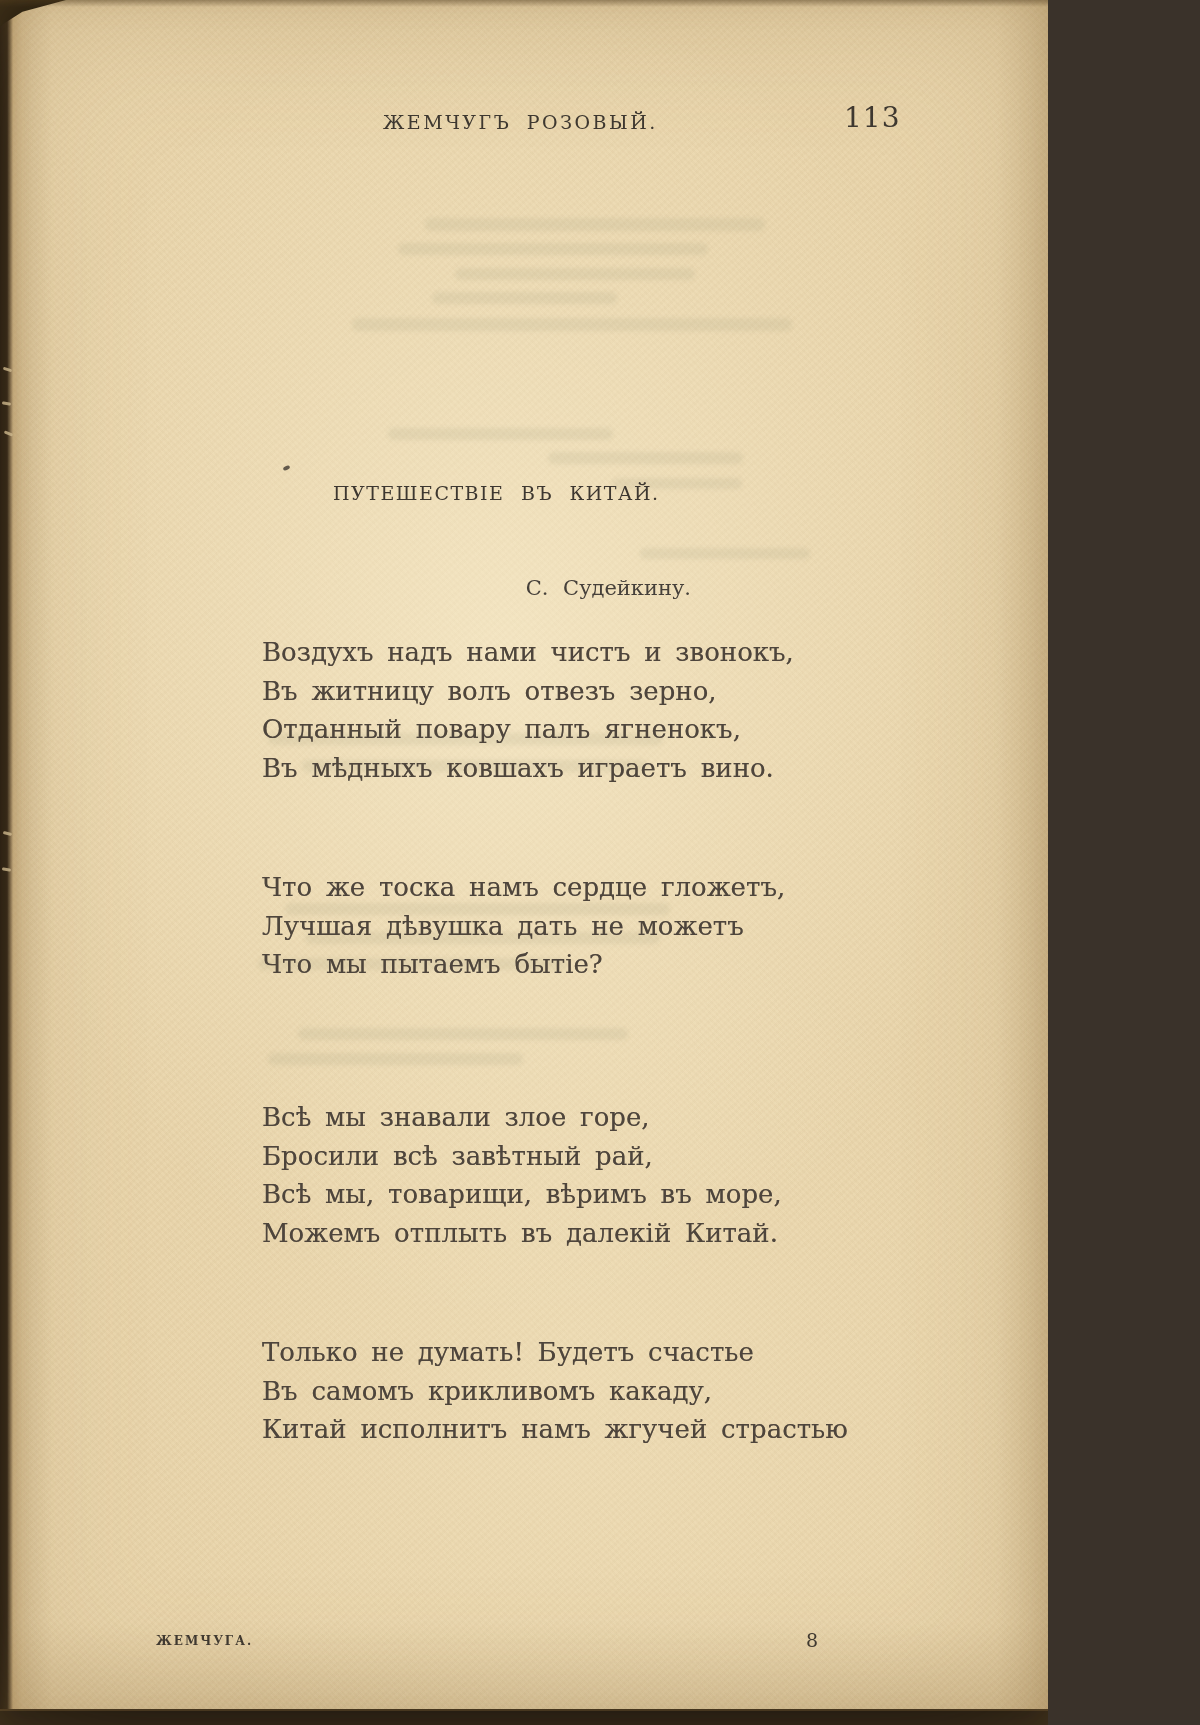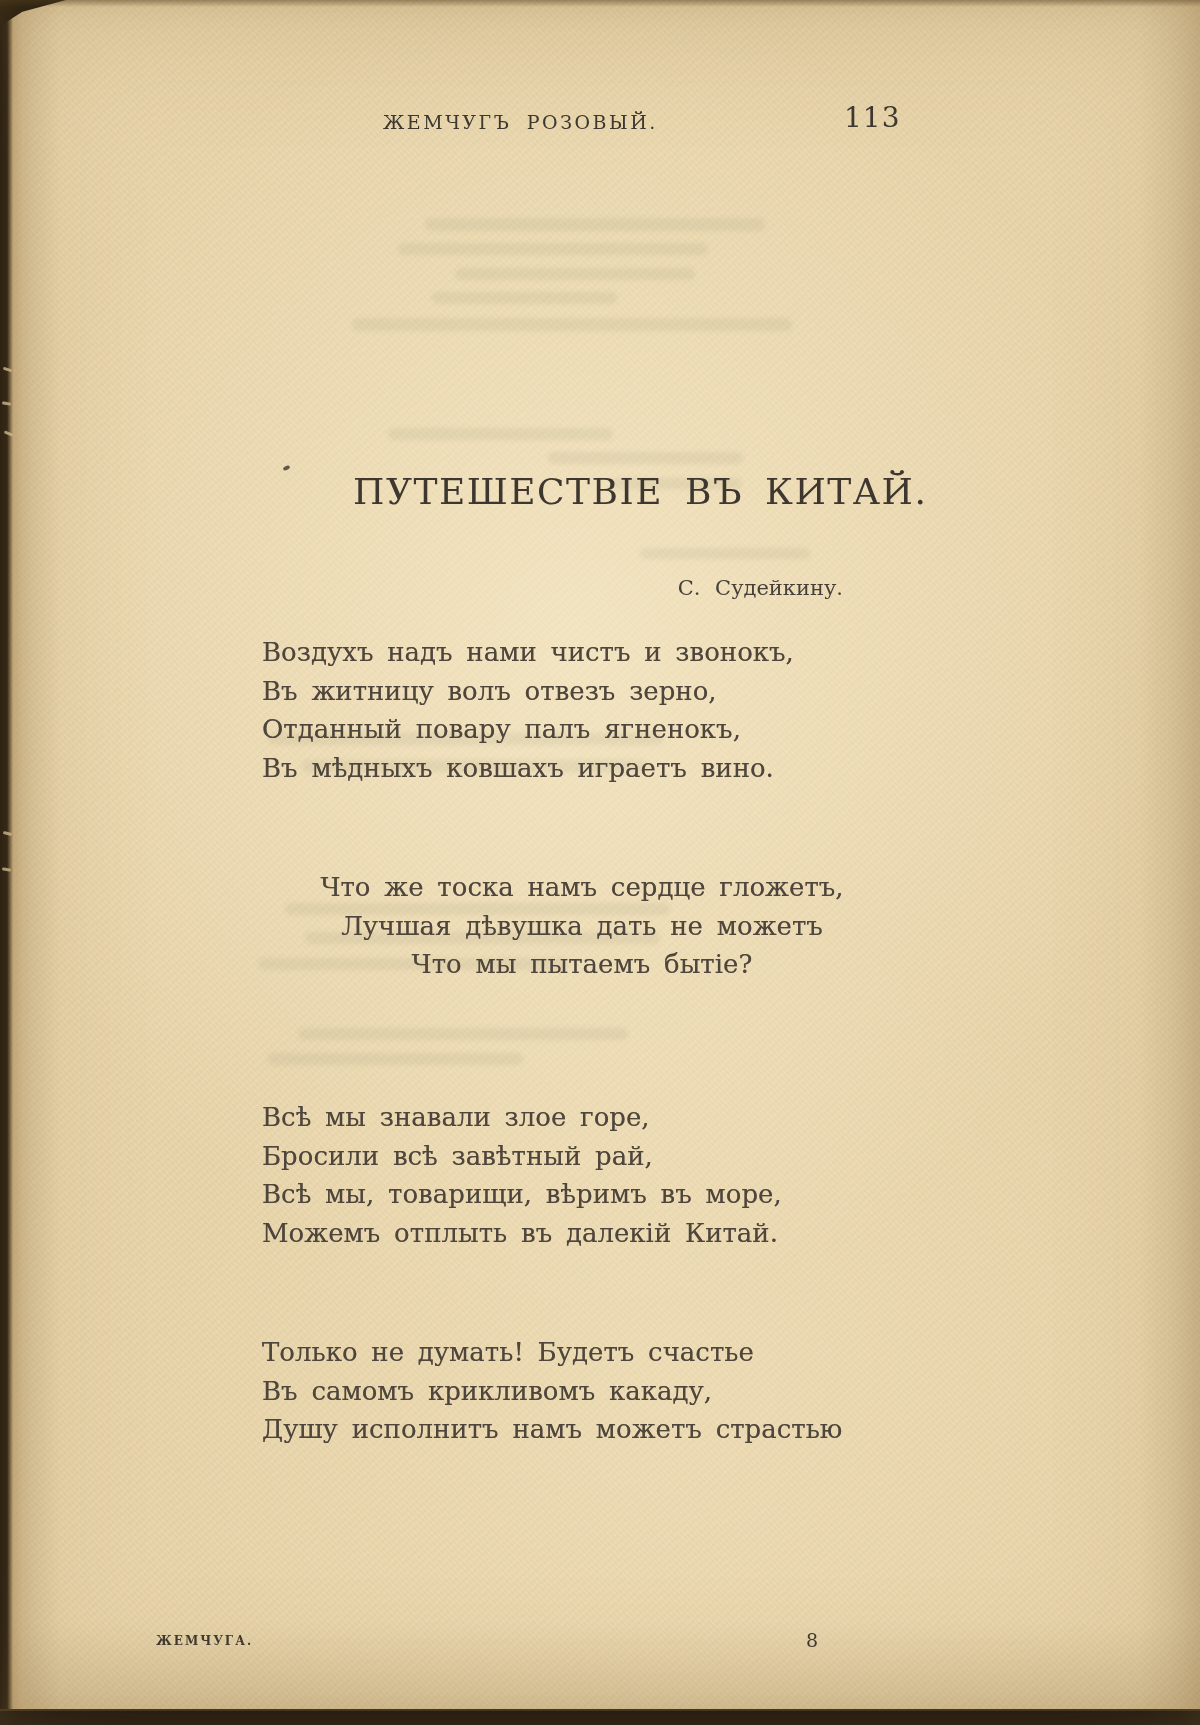--- a/index.html
+++ b/index.html
@@ -1,18 +1,18 @@
 <!DOCTYPE html>
 <html lang="ru"><head>
 <meta charset="utf-8">
 <style>
   html,body{margin:0;padding:0;background:#3a322a;}
   .scan{
     position:relative;
-    width:1200px;height:1725px;
+    width:1048px;height:1725px;
     overflow:hidden;
     font-family:"DejaVu Serif", serif;
     background-color:#e8d4ab;
     background-image:
       radial-gradient(ellipse 70% 55% at 48% 38%, rgba(255,246,218,.50), rgba(255,246,218,0) 70%),
       radial-gradient(ellipse 60% 40% at 55% 80%, rgba(250,238,205,.30), rgba(250,238,205,0) 70%),
       linear-gradient(90deg, rgba(115,85,40,.22), rgba(115,85,40,0) 5%, rgba(115,85,40,0) 95%, rgba(115,85,40,.14)),
       linear-gradient(0deg, rgba(115,85,40,.16), rgba(115,85,40,0) 6%),
       repeating-linear-gradient(47deg, rgba(158,126,74,.035) 0 2px, rgba(255,243,205,.035) 2px 4px),
       repeating-linear-gradient(-43deg, rgba(158,126,74,.03) 0 3px, rgba(255,243,205,.03) 3px 6px);
@@ -38,26 +38,26 @@
   .s4{left:3px;top:832px;transform:rotate(14deg);}
   .s5{left:2px;top:868px;transform:rotate(8deg);}
   .ink-speck{position:absolute;left:283px;top:466px;width:7px;height:4px;border-radius:50%;
     background:#4a4238;transform:rotate(-25deg);opacity:.85;}
   
   .ghost{position:absolute;border-radius:6px;background:rgba(150,150,118,.13);filter:blur(2px);}
   
   .running-title{position:absolute;left:383px;top:111px;font-size:19px;letter-spacing:2.5px;
     word-spacing:7px;color:#3e3831;}
   .page-number{position:absolute;left:844px;top:101px;font-size:28px;letter-spacing:1px;color:#3e3831;}
-  .poem-title{position:absolute;left:333px;top:471px;font-size:36px;letter-spacing:1.5px;
-    word-spacing:9px;color:#3d3730;margin-left:20px;}
+  .poem-title{position:absolute;left:333px;top:482px;font-size:19px;letter-spacing:1.5px;
+    word-spacing:9px;color:#3d3730;}
   .dedication{position:absolute;right:357px;top:576px;font-size:21px;word-spacing:8px;color:#46403a;text-align:center;}
   .stanza{position:absolute;left:262px;width:640px;font-size:26px;line-height:38.5px;
     word-spacing:5.5px;color:#4e453c;text-shadow:0 0 .6px rgba(78,69,60,.55);}
-  .st1{top:633px;} .st2{top:868px;text-align:center;} .st3{top:1098px;} .st4{top:1333px;}
+  .st1{top:633px;} .st2{top:868px;} .st3{top:1098px;} .st4{top:1333px;}
   .footer-book-title{position:absolute;left:156px;top:1634px;font-size:12px;font-weight:bold;
     letter-spacing:2px;color:#3e3831;}
   .footer-signature{position:absolute;left:806px;top:1629px;font-size:19px;color:#3e3831;}
 </style>
 </head>
 <body>
 
 <div class="scan">
 
   <div class="ghost" style="left:425px;top:218px;width:340px;height:13px;"></div>
@@ -99,21 +99,21 @@
   <div class="stanza st3">
     <div>Всѣ мы знавали злое горе,</div>
     <div>Бросили всѣ завѣтный рай,</div>
     <div>Всѣ мы, товарищи, вѣримъ въ море,</div>
     <div>Можемъ отплыть въ далекій Китай.</div>
   </div>
 
   <div class="stanza st4">
     <div>Только не думать! Будетъ счастье</div>
     <div>Въ самомъ крикливомъ какаду,</div>
-    <div>Душу исполнитъ намъ можетъ страстью</div>
+    <div>Китай исполнитъ намъ жгучей страстью</div>
   </div>
 
   <div class="footer-book-title">ЖЕМЧУГА.</div>
   <div class="footer-signature">8</div>
 
   <div class="ink-speck"></div>
   <div class="edge-left-paper"></div>
   <div class="edge-left-black"></div>
   <div class="stitch s1"></div>
   <div class="stitch s2"></div>

